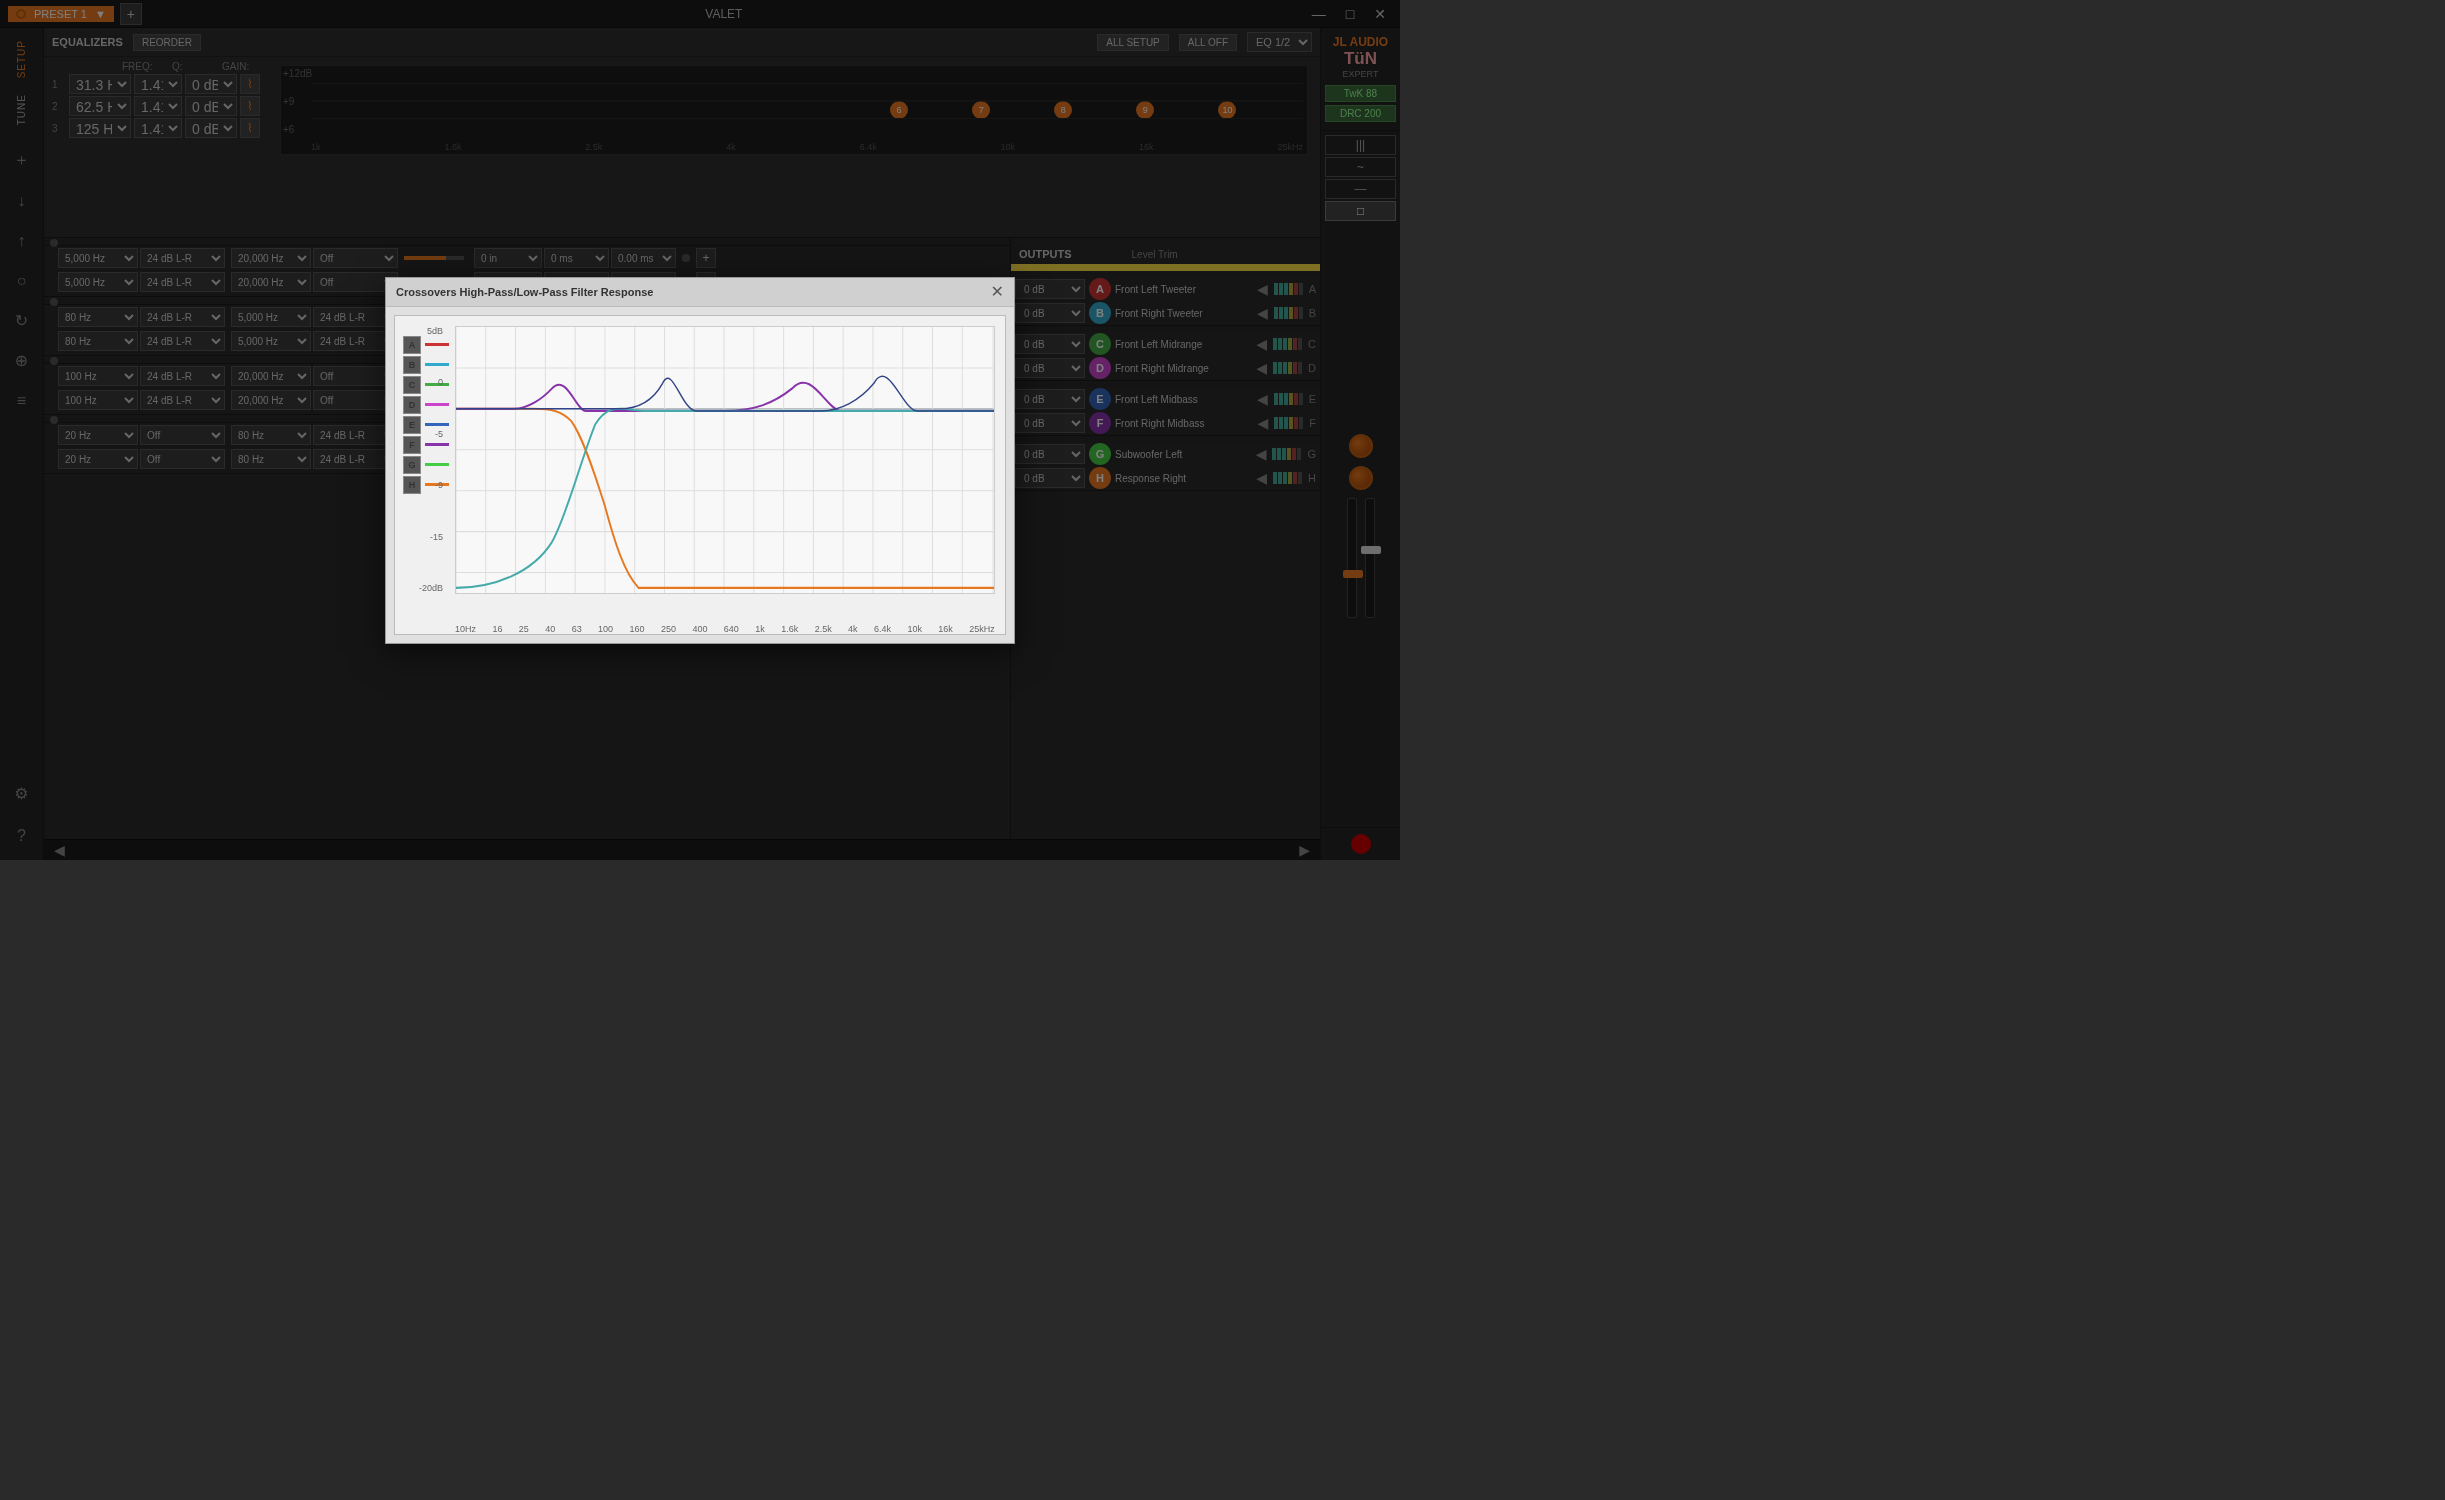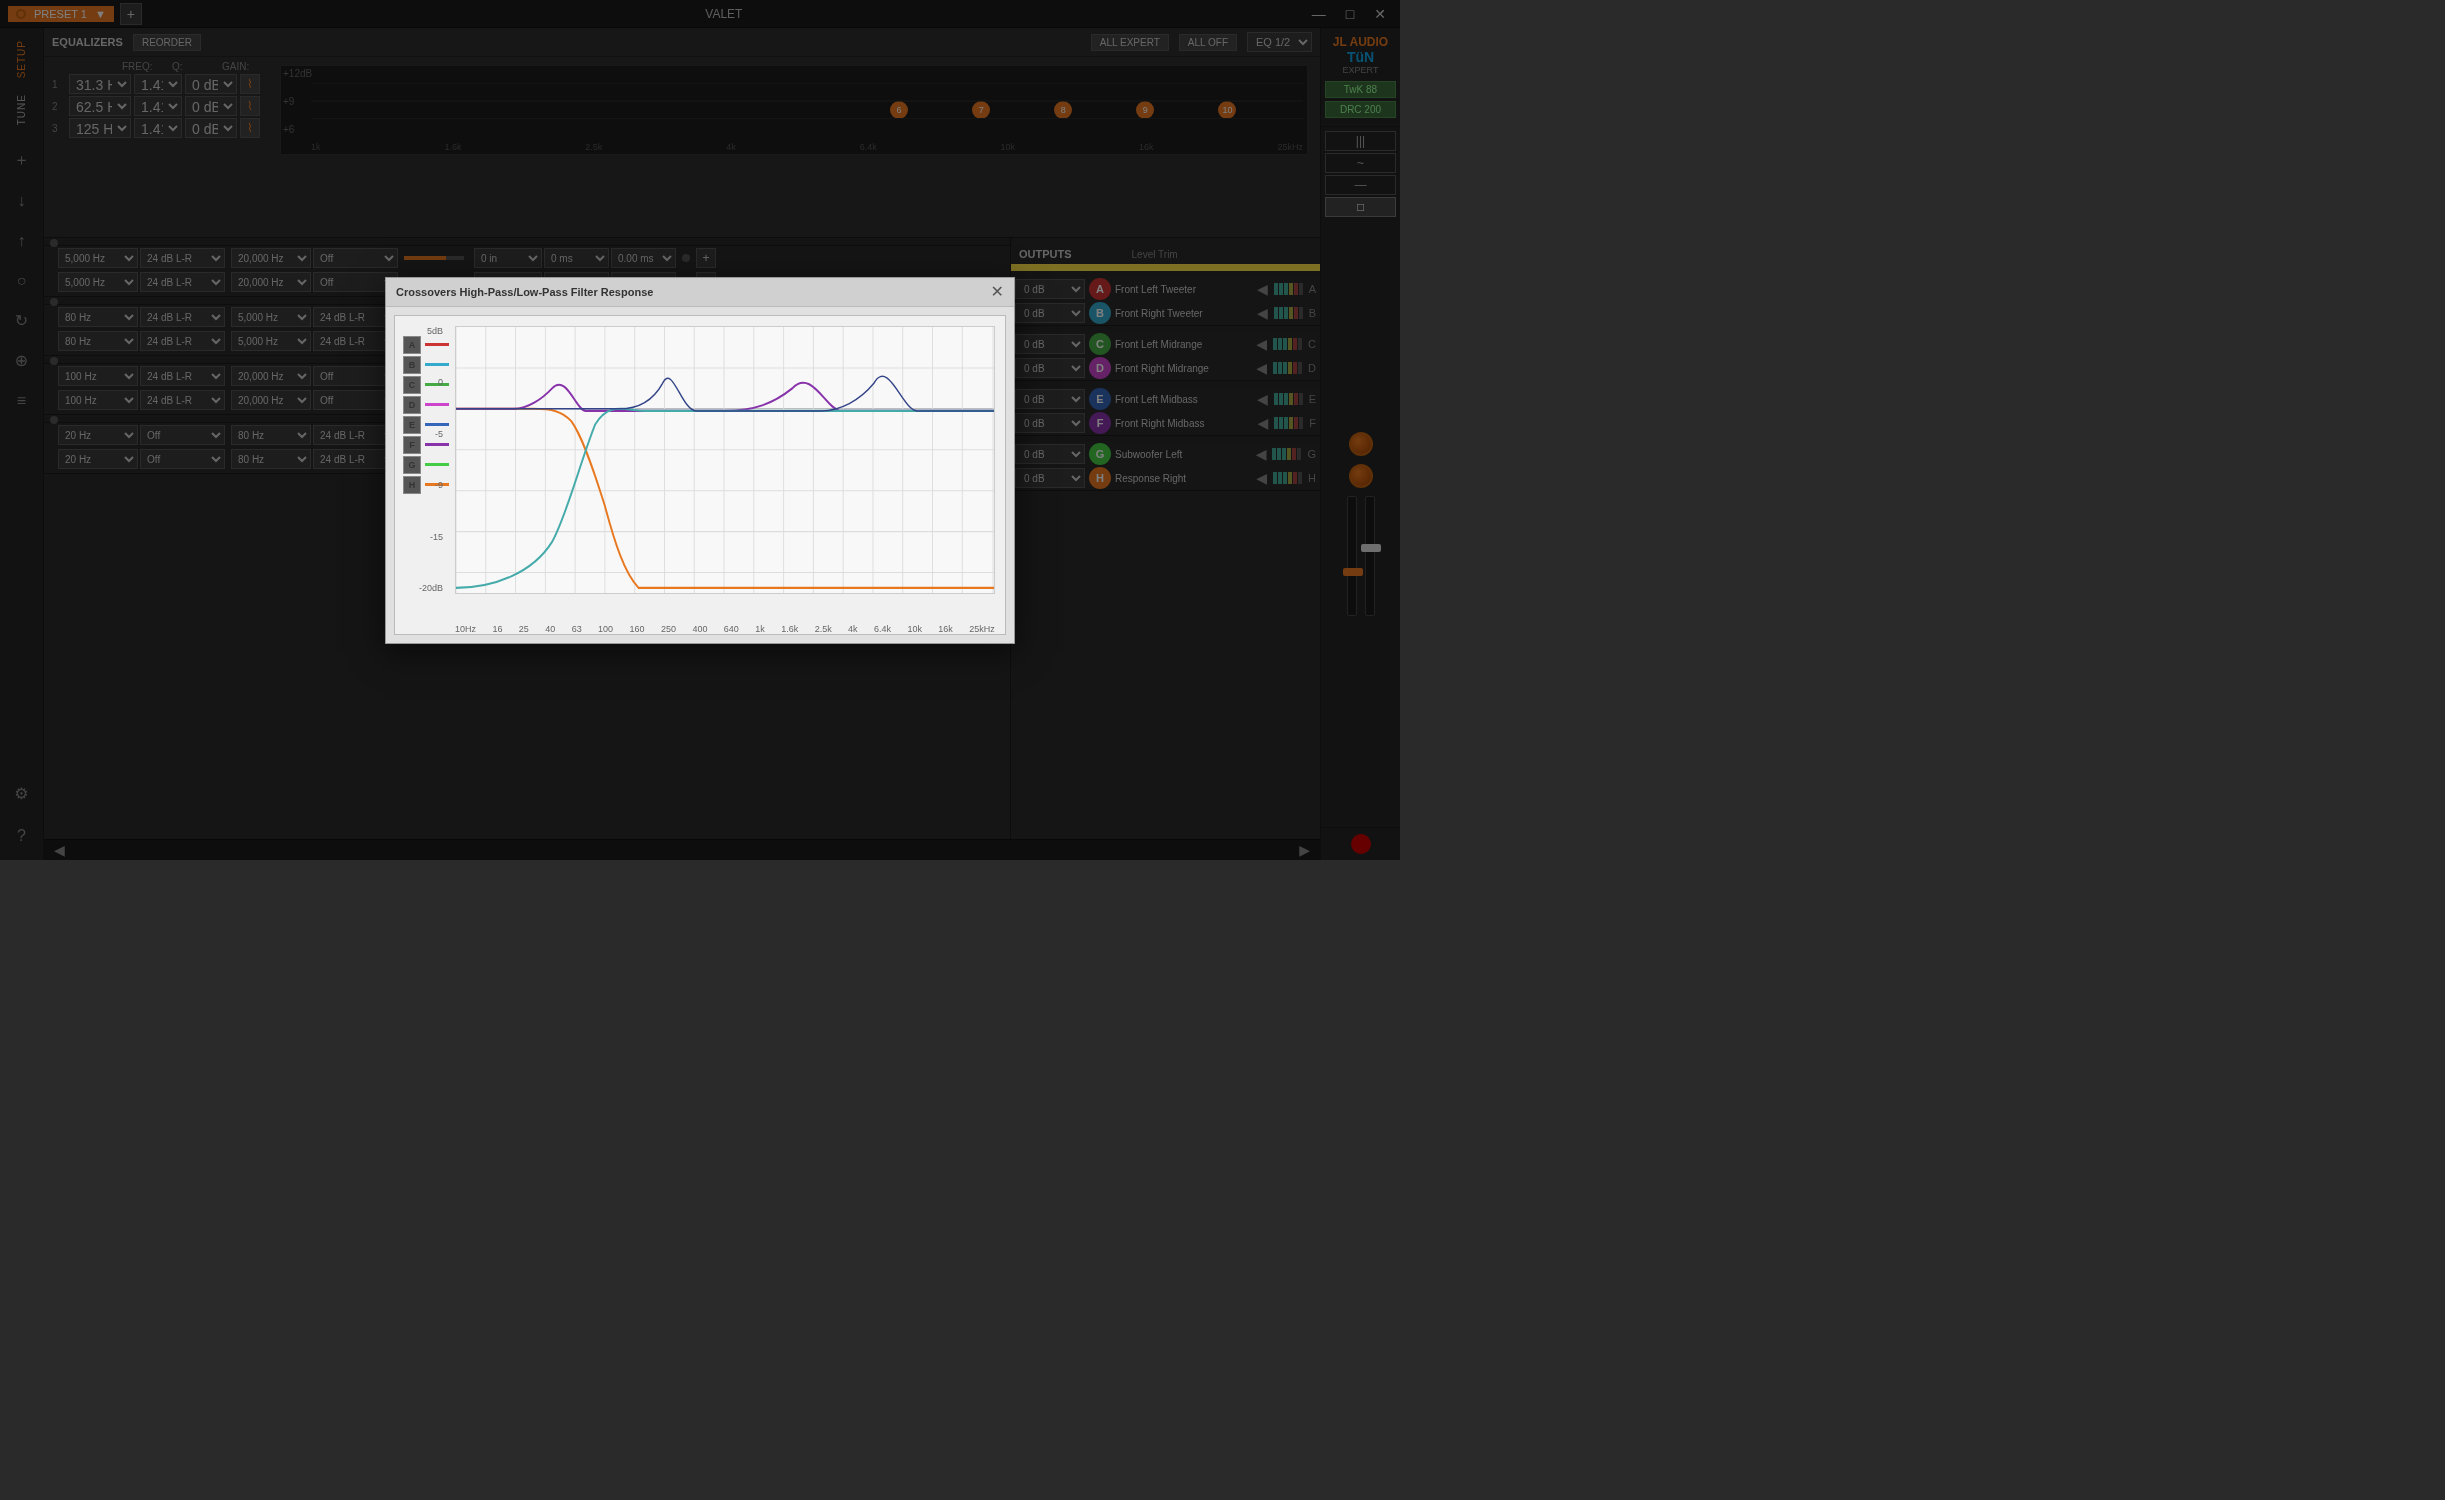--- a/index.html
+++ b/index.html
@@ -538,21 +538,21 @@
     <div class="sidebar-icon" style="margin-bottom:8px;">?</div>
   </div>
 
   <div class="content-area">
 
     <div class="eq-section" style="height:210px;">
       <div class="eq-header">
         <span class="eq-title">EQUALIZERS</span>
         <button class="eq-btn">REORDER</button>
         <div style="flex:1;"></div>
-        <button class="eq-btn">ALL EXPERT</button>
+        <button class="eq-btn">ALL SETUP</button>
         <button class="eq-btn">ALL OFF</button>
         <select class="eq-dropdown">
           <option>EQ 1/2</option>
         </select>
       </div>
 
       <div class="eq-controls-row">
 
         <div class="eq-bands">
           <div class="band-header">
@@ -930,21 +930,21 @@
     </div>
 
   </div>
 
   <div class="right-panel" style="width:80px;">
 
     <div style="padding:8px 4px;border-bottom:1px solid #1a1a1a;text-align:center;">
       <div style="color:#e87820;font-size:12px;font-weight:bold;line-height:1.1;">
         <span>JL AUDIO</span>
       </div>
-      <div style="color:#0ea5e9;font-size:14px;font-weight:bold;">
+      <div style="color:#fca5a5;font-size:17px;font-weight:bold;">
         <span>TüN</span>
       </div>
       <div style="color:#888;font-size:9px;">
         <span>EXPERT</span>
       </div>
       <button class="device-btn" style="margin-top:6px;display:block;width:100%;font-size:10px;">TwK 88</button>
       <button class="device-btn" style="margin-top:3px;display:block;width:100%;font-size:10px;">DRC 200</button>
     </div>
 
     <div style="display:flex;flex-direction:column;gap:2px;padding:4px;">

